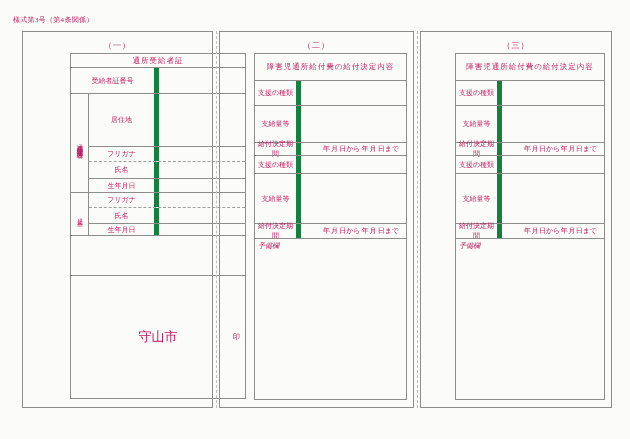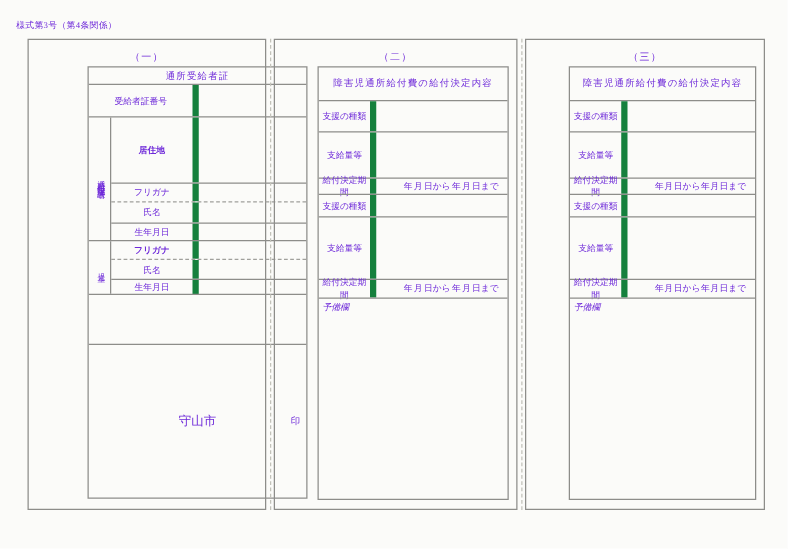--- a/index.html
+++ b/index.html
@@ -1,18 +1,18 @@
 <!DOCTYPE html>
 <html><head>
 <meta charset="utf-8">
 <style>
   html,body { margin:0; padding:0; }
   .page {
     position:relative; width:630px; height:439px;
-    background:#fbfbf9; color:#6d28d9;
+    background:#fbfbf9; color:#be185d;
     font-family:"Liberation Serif","DejaVu Serif",serif;
     overflow:hidden;
   }
   .form-title { position:absolute; left:13px; top:15px; font-size:7px; letter-spacing:.3px; }
 
   .panel { position:absolute; top:31px; height:377px; border:1px solid #8d8d8a; box-sizing:border-box; }
   .panel1 { left:22px;  width:191px; }
   .panel2 { left:219px; width:195px; }
   .panel3 { left:420px; width:192px; }
   .fold { position:absolute; top:31px; height:377px; width:0; border-left:1px dashed #c2c2ba; }
@@ -26,34 +26,34 @@
   .t2 { left:6px; top:21px; right:6px; height:347px;margin-left:28px; }
 
   .tbl-title { flex:none; display:flex; align-items:center; justify-content:center; font-size:7.5px; letter-spacing:1px; }
   .t1 .tbl-title { height:13px; }
   .t2 .tbl-title { height:26px; }
 
   .trow { display:flex; flex:none; border-top:1px solid #8d8d8a; box-sizing:border-box; min-height:0; }
   .trow.dashed { border-top:1px dashed #a0a09c; }
   .group { display:flex; flex:none; border-top:1px solid #8d8d8a; box-sizing:border-box; }
   .grows { flex:1; display:flex; flex-direction:column; min-width:0; }
-  .grows .trow:first-child { border-top:none;font-weight:bold; }
+  .grows .trow:first-child { border-top:none; }
   .grow1 { flex:1 1 auto; }
 
   .lab { flex:none; display:flex; align-items:center; justify-content:center; text-align:center;
          border-right:5px solid #15803d; box-sizing:border-box; padding:0 1px; }
   .w88 { width:88px; } .w70 { width:70px; } .w46 { width:46px; }
   .val { flex:1; min-width:0; position:relative; }
 
   .strip { flex:none; width:18px; border-right:1px solid #8d8d8a; box-sizing:border-box;
            display:flex; align-items:center; justify-content:center;
            writing-mode:vertical-rl; text-orientation:upright; font-size:6.5px; letter-spacing:1px; }
 
   .muni-label { white-space:pre-line; line-height:1.35; }
-  .muni-name { position:absolute; left:0; right:0; top:50%; transform:translateY(-50%); text-align:center; font-size:10px; }
+  .muni-name { position:absolute; left:0; right:0; top:50%; transform:translateY(-50%); text-align:center; font-size:13px; }
   .seal { position:absolute; right:5px; top:50%; transform:translateY(-50%); font-size:7.5px; }
 
   .period { flex:1; display:flex; align-items:center; justify-content:space-between;
             padding:0 7px 0 22px; font-size:7px; min-width:0; }
   .spare { display:block; padding:2px 3px; font-size:7px;font-style:italic; }
 </style>
 </head>
 <body>
 
 <div class="page">

